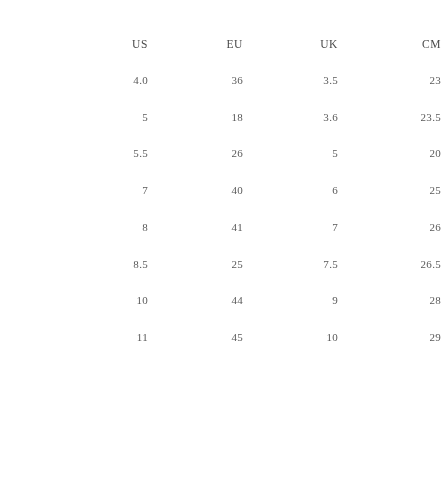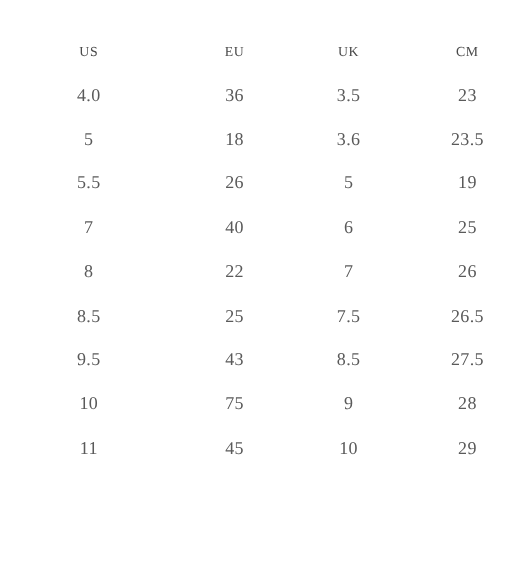--- a/index.html
+++ b/index.html
@@ -26,21 +26,21 @@
   table.size-table {
     width: 100%;
     border-collapse: collapse;
     border-spacing: 0;
     table-layout: fixed;
   }
 
   table.size-table th,
   table.size-table td {
     border: none;
-    text-align: center;
+    text-align: right;
     vertical-align: middle;
     padding: 0;
     height: 36.7px;
     line-height: 36.7px;
     font-weight: normal;
     white-space: nowrap;
   }
 
   
   col.c-us { width: 148px; }
@@ -50,21 +50,21 @@
 
   table.size-table thead th {
     font-size: 11.5px;
     color: #4a4a4a;
     letter-spacing: 0.6px;
     height: 36px;
     line-height: 36px;
   }
 
   table.size-table tbody td {
-    font-size: 15px;
+    font-size: 11px;
     color: #5a5a5a;
     letter-spacing: 0.3px;
   }
 </style>
 </head>
 <body>
 
 <div class="size-chart">
   <table class="size-table">
     <colgroup>
@@ -91,49 +91,43 @@
       <tr>
         <td>5</td>
         <td>18</td>
         <td>3.6</td>
         <td>23.5</td>
       </tr>
       <tr>
         <td>5.5</td>
         <td>26</td>
         <td>5</td>
-        <td>19</td>
+        <td>20</td>
       </tr>
       <tr>
         <td>7</td>
         <td>40</td>
         <td>6</td>
         <td>25</td>
       </tr>
       <tr>
         <td>8</td>
-        <td>22</td>
+        <td>41</td>
         <td>7</td>
         <td>26</td>
       </tr>
       <tr>
         <td>8.5</td>
         <td>25</td>
         <td>7.5</td>
         <td>26.5</td>
       </tr>
       <tr>
-        <td>9.5</td>
-        <td>43</td>
-        <td>8.5</td>
-        <td>27.5</td>
-      </tr>
-      <tr>
         <td>10</td>
-        <td>75</td>
+        <td>44</td>
         <td>9</td>
         <td>28</td>
       </tr>
       <tr>
         <td>11</td>
         <td>45</td>
         <td>10</td>
         <td>29</td>
       </tr>
     </tbody>

